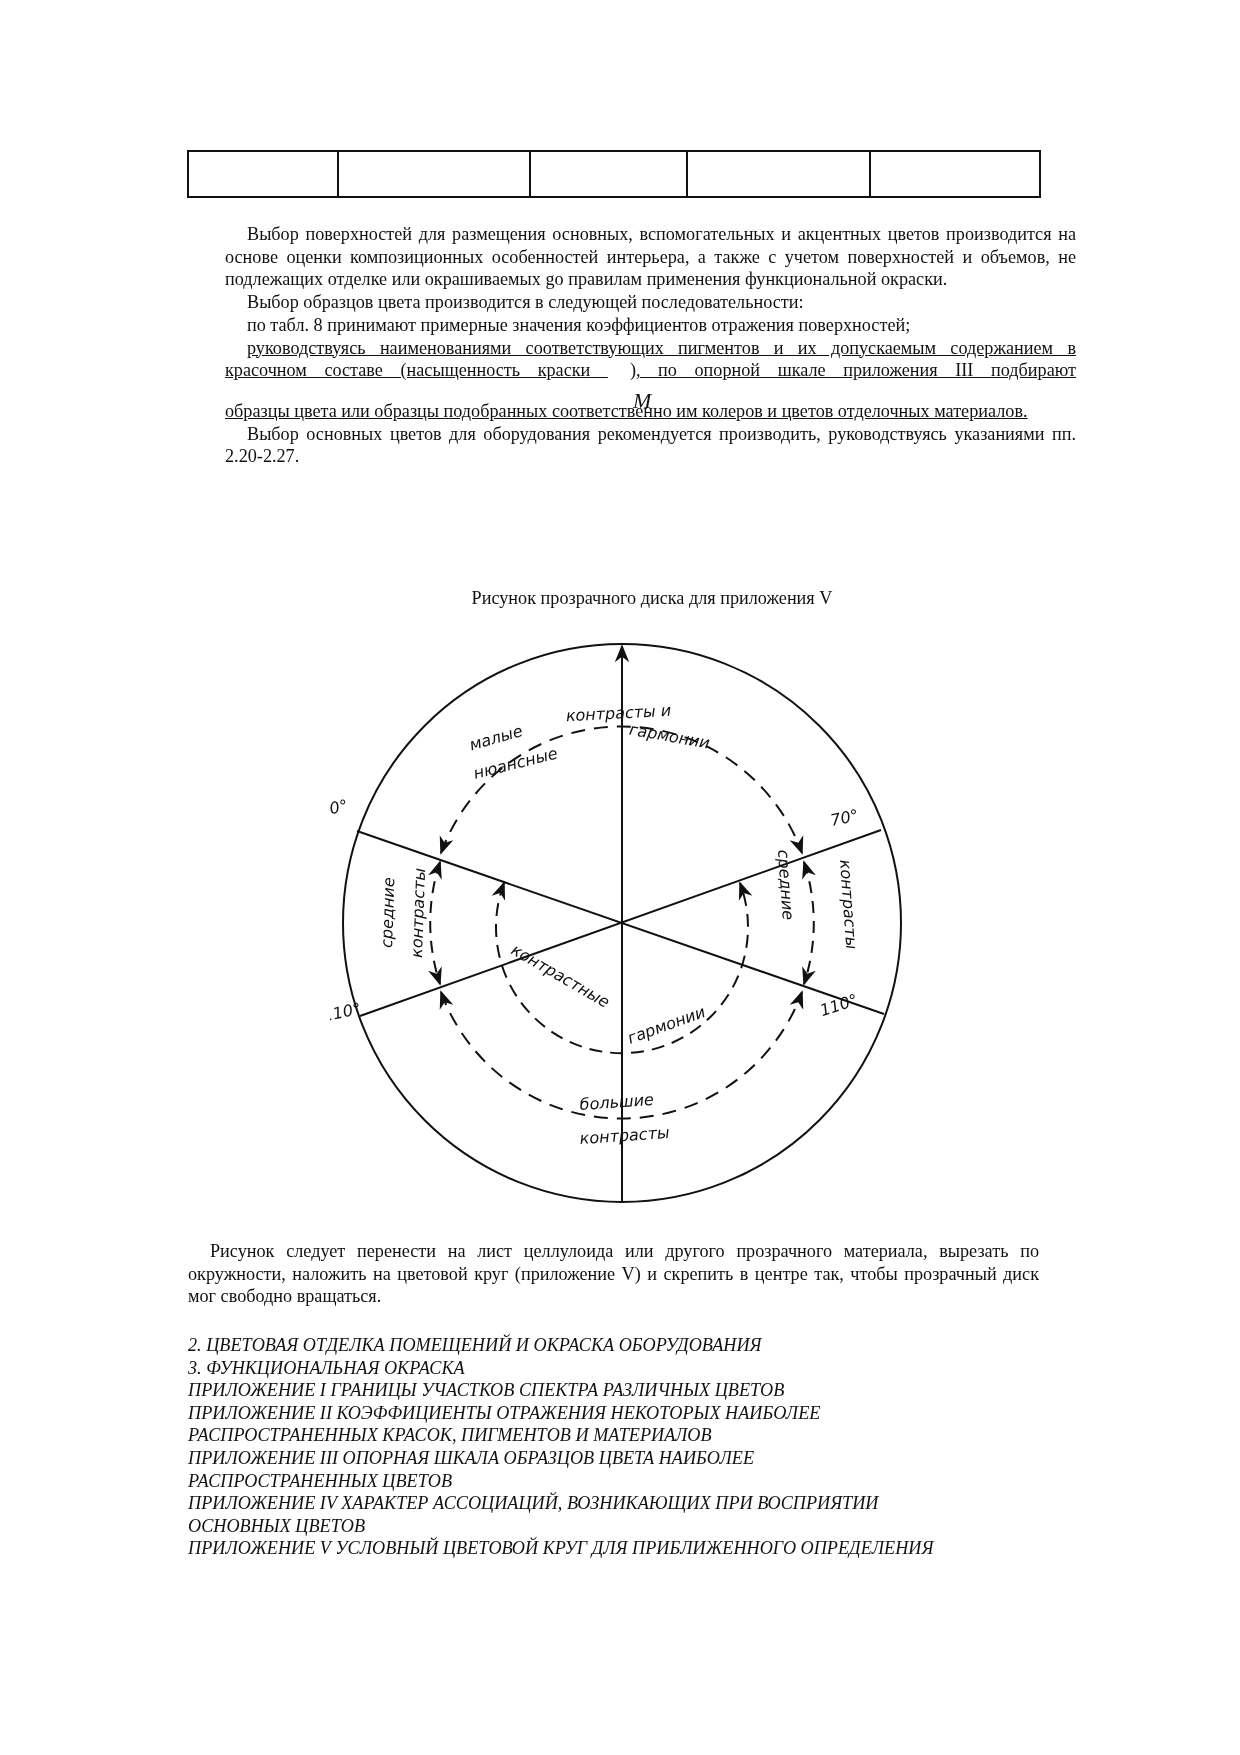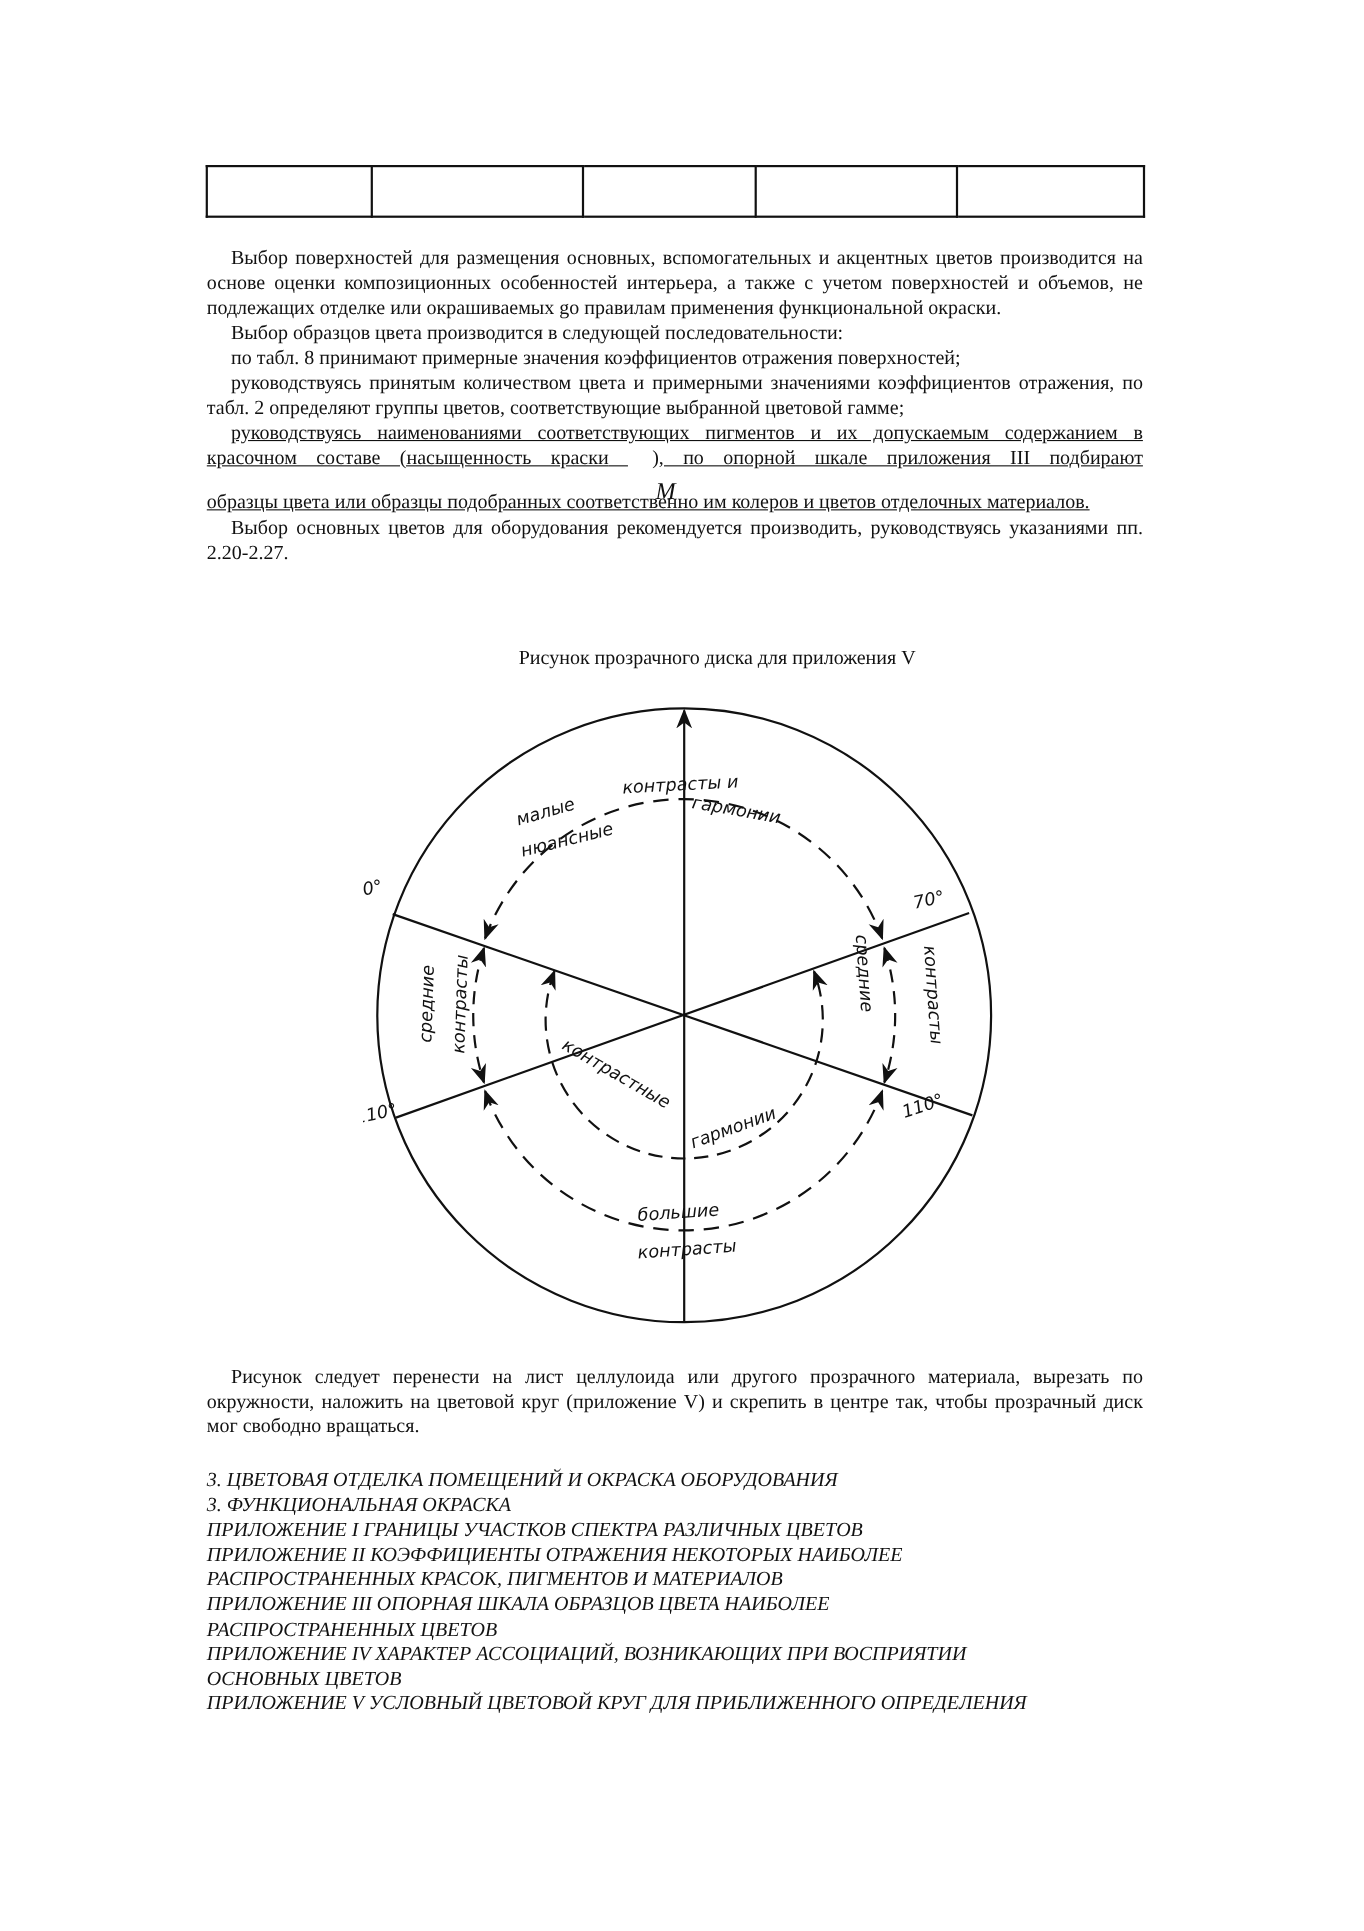--- a/index.html
+++ b/index.html
@@ -33,25 +33,24 @@
         <tr>
       <td style="width:148px"></td>
       <td style="width:190px"></td>
       <td style="width:155px"></td>
       <td style="width:181px"></td>
       <td></td>
     </tr>
   </tbody>
     </table>
 
-  <div class="body-text" style="top:223px;">
+  <div class="body-text" style="top:223px;margin-left:37px;">
     <p>Выбор поверхностей для размещения основных, вспомогательных и акцентных цветов производится на основе оценки композиционных особенностей интерьера, а также с учетом поверхностей и объемов, не подлежащих отделке или окрашиваемых go правилам применения функциональной окраски.</p>
     <p>Выбор образцов цвета производится в следующей последовательности:</p>
     <p>по табл. 8 принимают примерные значения коэффициентов отражения поверхностей;</p>
-    <p>руководствуясь принятым количеством цвета и примерными значениями коэффициентов отражения, по табл. 2 определяют группы цветов, соответствующие выбранной цветовой гамме;</p>
     <p style="text-align:justify; text-align-last:justify;text-decoration:underline;"><span>руководствуясь наименованиями соответствующих пигментов и их допускаемым содержанием в красочном составе (насыщенность краски</span> <span class="m-sub"><span>M</span></span><span>), по опорной шкале приложения III подбирают</span></p>
     <p class="noindent" style="margin-top:18px;text-decoration:underline;">образцы цвета или образцы подобранных соответственно им колеров и цветов отделочных материалов.</p>
     <p>Выбор основных цветов для оборудования рекомендуется производить, руководствуясь указаниями пп. 2.20-2.27.</p>
   </div>
 
   <div class="caption">Рисунок прозрачного диска для приложения V</div>
 
   <svg class="diagram" width="600" height="590" viewBox="0 0 600 590">
     <defs>
       <marker id="arr" viewBox="0 0 10 10" refX="9" refY="5" markerWidth="9" markerHeight="9" orient="auto-start-reverse">
@@ -96,21 +95,21 @@
 
     <text x="250" y="478" transform="rotate(-4 280 478)">большие</text>
     <text x="250" y="512" transform="rotate(-4 280 512)">контрасты</text>
   </svg>
 
   <div class="body-text" style="top:1240px;">
     <p>Рисунок следует перенести на лист целлулоида или другого прозрачного материала, вырезать по окружности, наложить на цветовой круг (приложение V) и скрепить в центре так, чтобы прозрачный диск мог свободно вращаться.</p>
   </div>
 
   <div class="toc">
-    <div>3. ЦВЕТОВАЯ ОТДЕЛКА ПОМЕЩЕНИЙ И ОКРАСКА ОБОРУДОВАНИЯ</div>
+    <div>2. ЦВЕТОВАЯ ОТДЕЛКА ПОМЕЩЕНИЙ И ОКРАСКА ОБОРУДОВАНИЯ</div>
     <div>3. ФУНКЦИОНАЛЬНАЯ ОКРАСКА</div>
     <div>ПРИЛОЖЕНИЕ I ГРАНИЦЫ УЧАСТКОВ СПЕКТРА РАЗЛИЧНЫХ ЦВЕТОВ</div>
     <div>ПРИЛОЖЕНИЕ II КОЭФФИЦИЕНТЫ ОТРАЖЕНИЯ НЕКОТОРЫХ НАИБОЛЕЕ</div>
     <div>РАСПРОСТРАНЕННЫХ КРАСОК, ПИГМЕНТОВ И МАТЕРИАЛОВ</div>
     <div>ПРИЛОЖЕНИЕ III ОПОРНАЯ ШКАЛА ОБРАЗЦОВ ЦВЕТА НАИБОЛЕЕ</div>
     <div>РАСПРОСТРАНЕННЫХ ЦВЕТОВ</div>
     <div>ПРИЛОЖЕНИЕ IV ХАРАКТЕР АССОЦИАЦИЙ, ВОЗНИКАЮЩИХ ПРИ ВОСПРИЯТИИ</div>
     <div>ОСНОВНЫХ ЦВЕТОВ</div>
     <div>ПРИЛОЖЕНИЕ V УСЛОВНЫЙ ЦВЕТОВОЙ КРУГ ДЛЯ ПРИБЛИЖЕННОГО ОПРЕДЕЛЕНИЯ</div>
   </div>

